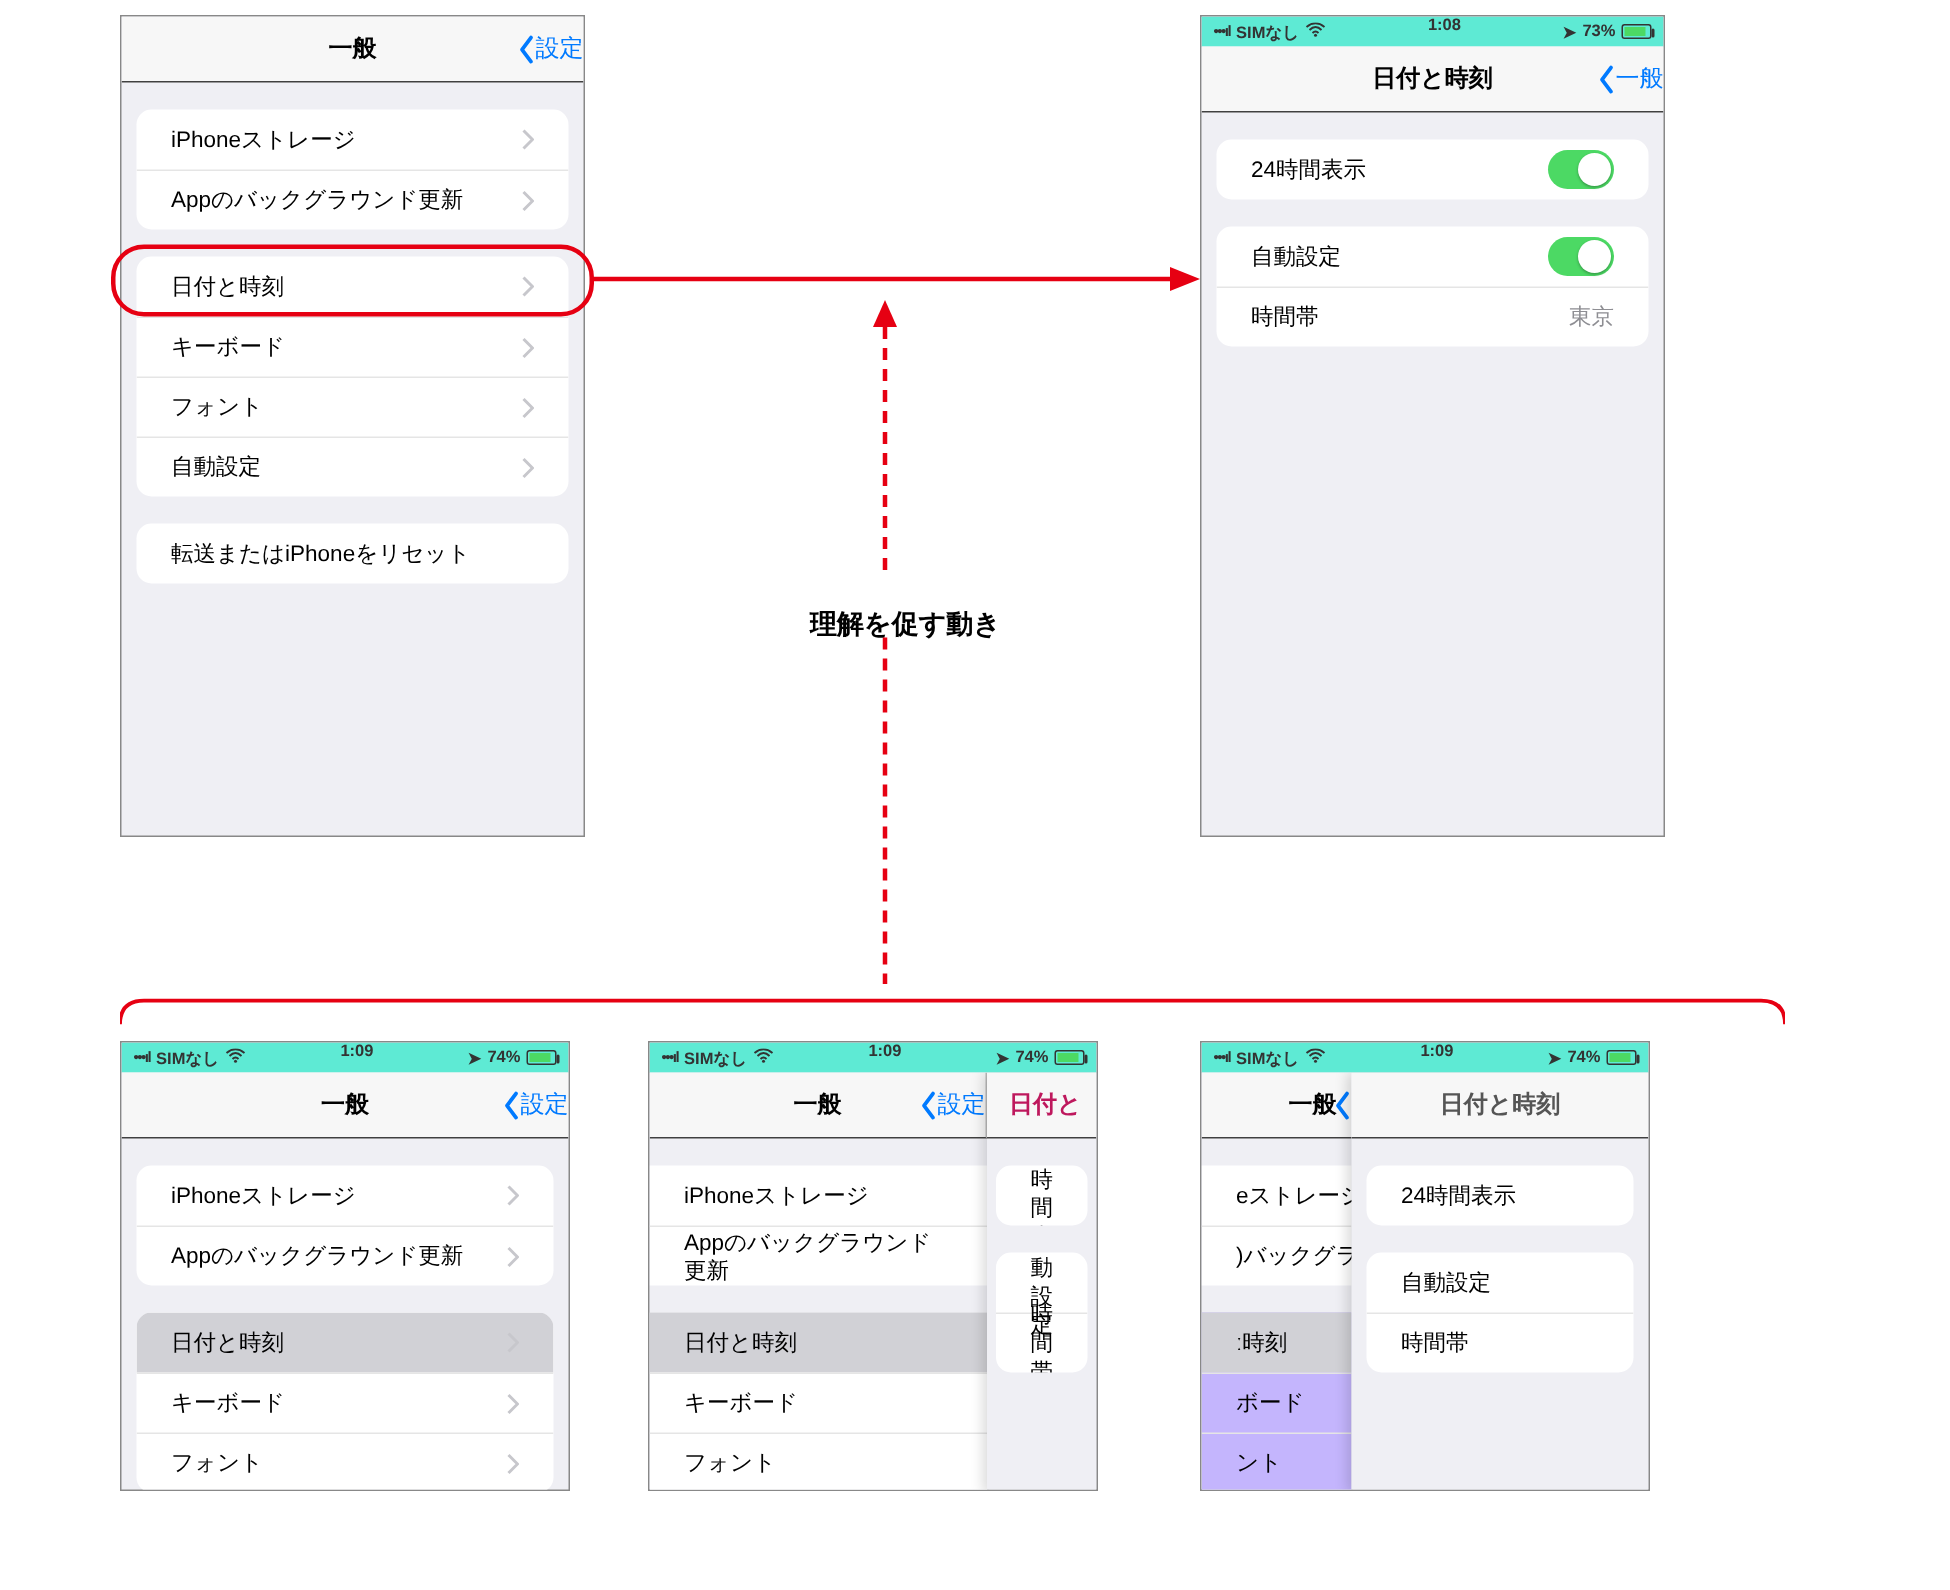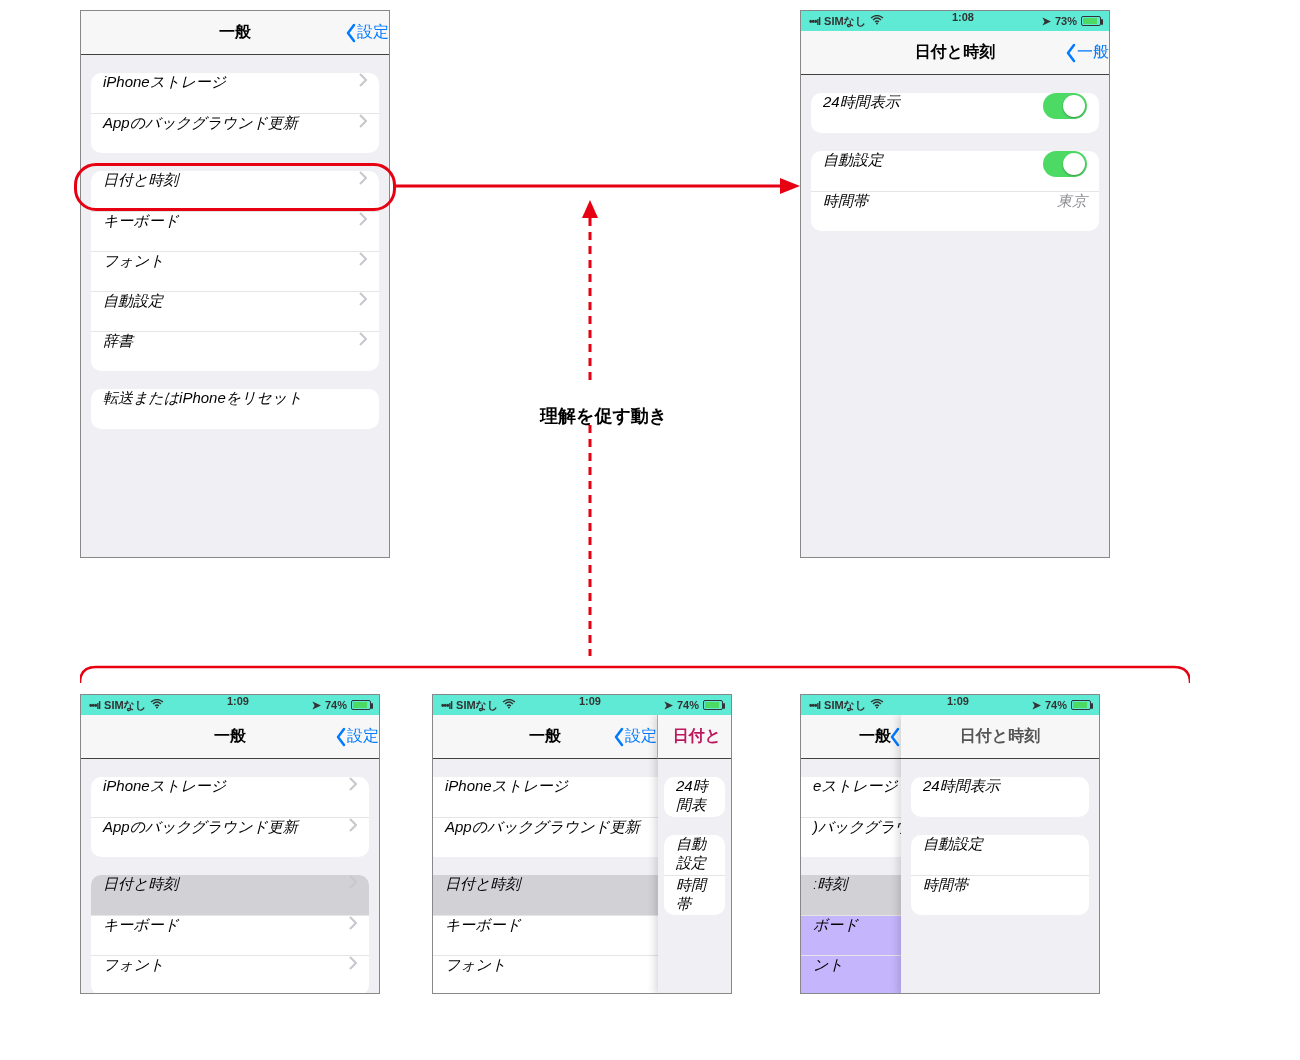--- a/index.html
+++ b/index.html
@@ -6,21 +6,21 @@
   body { font-family: -apple-system, "Hiragino Sans", sans-serif; background: #fff; width: 1300px; height: 1060px; position: relative; font-size: 14px; }
   .phone { position: absolute; border: 1px solid #888; background: #efeff4; overflow: hidden; }
   .statusbar { height: 20px; display: flex; justify-content: space-between; padding: 0 8px; font-size: 11px; background: #5eead4; color: #333; font-weight: bold; }
   .status-left, .status-right { display: flex; align-items: center; gap: 4px; }
   .navbar { height: 44px; display: flex; align-items: center; position: relative; background: #f7f7f7; border-bottom: 1px solid #404040; justify-content: flex-end; }
   .navbar.notop { border-top: none; }
   .back { display: flex; align-items: center; color: #007aff; font-size: 16px; padding-left: 4px; }
   .back svg { width: 12px; height: 20px; }
   .title { position: absolute; left: 50%; transform: translateX(-50%); font-weight: 600; font-size: 16px; color: #000; }
   .group { margin: 18px 10px 0 10px; background: #fff; border-radius: 10px; overflow: hidden; }
-  .row { display: flex; align-items: flex-start; justify-content: space-between; height: 40px; padding: 0 12px; border-top: 1px solid #e5e5e5; font-style: italic; }
+  .row { display: flex; align-items: center; justify-content: space-between; height: 40px; padding: 0 23px; border-top: 1px solid #e5e5e5; }
   .row:first-child { border-top: none; }
   .row .label { color: #000; font-size: 15px; }
   .row .value { color: #8e8e93; font-size: 15px; }
   .row.pressed { background: #d1d1d6; }
   .chev { width: 8px; height: 14px; }
   .chev path { stroke: #c7c7cc; stroke-width: 2; fill: none; }
   .toggle { width: 44px; height: 26px; border-radius: 13px; background: #4cd964; position: relative; }
   .toggle::after { content: ""; position: absolute; right: 2px; top: 2px; width: 22px; height: 22px; border-radius: 50%; background: #fff; box-shadow: 0 1px 2px rgba(0,0,0,.3); }
   .annot { position: absolute; font-size: 18px; font-weight: 700; color: #000; }
   .highlight { position: absolute; border: 3px solid #e60012; border-radius: 22px; }
@@ -88,26 +88,20 @@
       <svg class="chev" viewBox="0 0 8 14">
           <path d="M1 1 L7 7 L1 13"></path>
         </svg>
     </div>
     <div class="row">
       <span class="label">自動設定</span>
       <svg class="chev" viewBox="0 0 8 14">
           <path d="M1 1 L7 7 L1 13"></path>
         </svg>
     </div>
-    <div class="row">
-      <span class="label">辞書</span>
-      <svg class="chev" viewBox="0 0 8 14">
-          <path d="M1 1 L7 7 L1 13"></path>
-        </svg>
-    </div>
   </div>
 
 
 
   <div class="group" style="margin-bottom:-10px;">
     <div class="row">
       <span class="label">転送またはiPhoneをリセット</span>
     </div>
   </div>
 </div>

